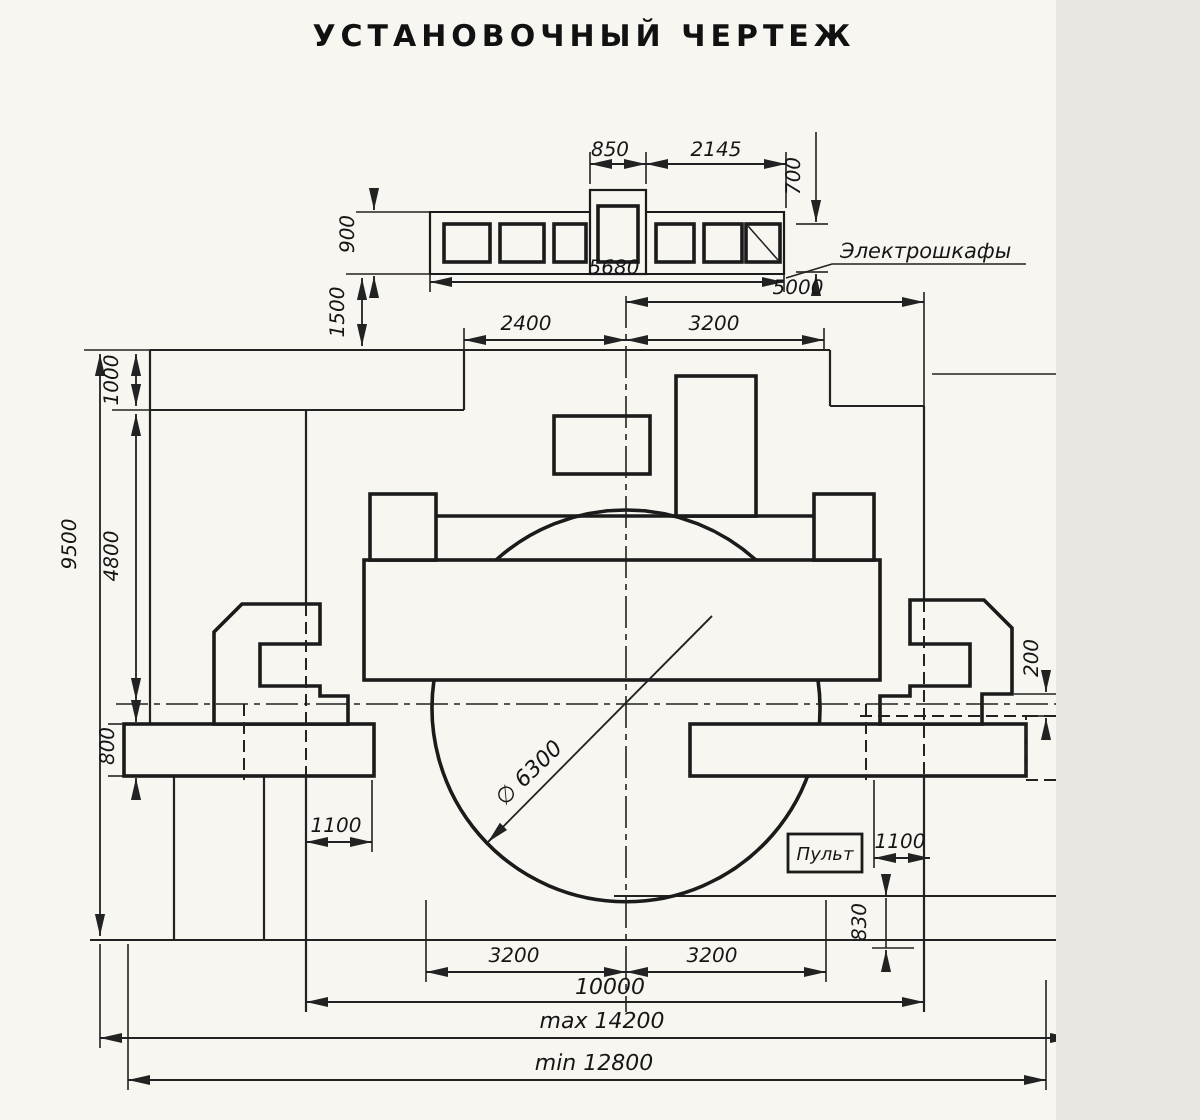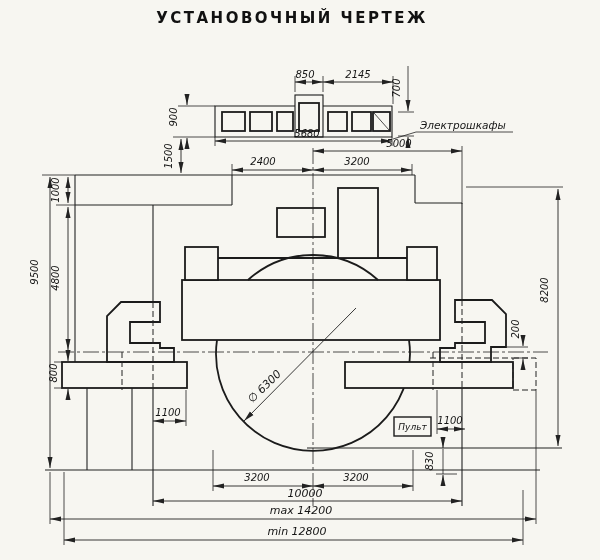--- a/index.html
+++ b/index.html
@@ -1,16 +1,16 @@
 <!DOCTYPE html>
 <html><head>
 <meta charset="utf-8">
 <style>
   html,body{margin:0;padding:0;background:#e9e7e1;}
-  #stage{position:relative;width:600px;height:560px;background:#f7f6f1;overflow:hidden;
+  #stage{position:relative;width:528px;height:560px;background:#f7f6f1;overflow:hidden;
          font-family:"DejaVu Sans",sans-serif;}
   svg{display:block}
   .out{stroke:#1b1b1b;stroke-width:1.8;fill:none;stroke-linejoin:miter}
   .outf{stroke:#1b1b1b;stroke-width:1.8;fill:#f7f6f1;stroke-linejoin:miter}
   .pit{stroke:#222;stroke-width:1.1;fill:none}
   .thin{stroke:#222;stroke-width:0.8;fill:none}
   .dim{stroke:#222;stroke-width:0.9;fill:none;marker-start:url(#arr);marker-end:url(#arr)}
   .dimo{stroke:#222;stroke-width:0.9;fill:none;marker-end:url(#arr)}
   .dash{stroke:#222;stroke-width:1;fill:none;stroke-dasharray:6 3}
   .cl{stroke:#222;stroke-width:0.8;fill:none;stroke-dasharray:16 3 3 3}

